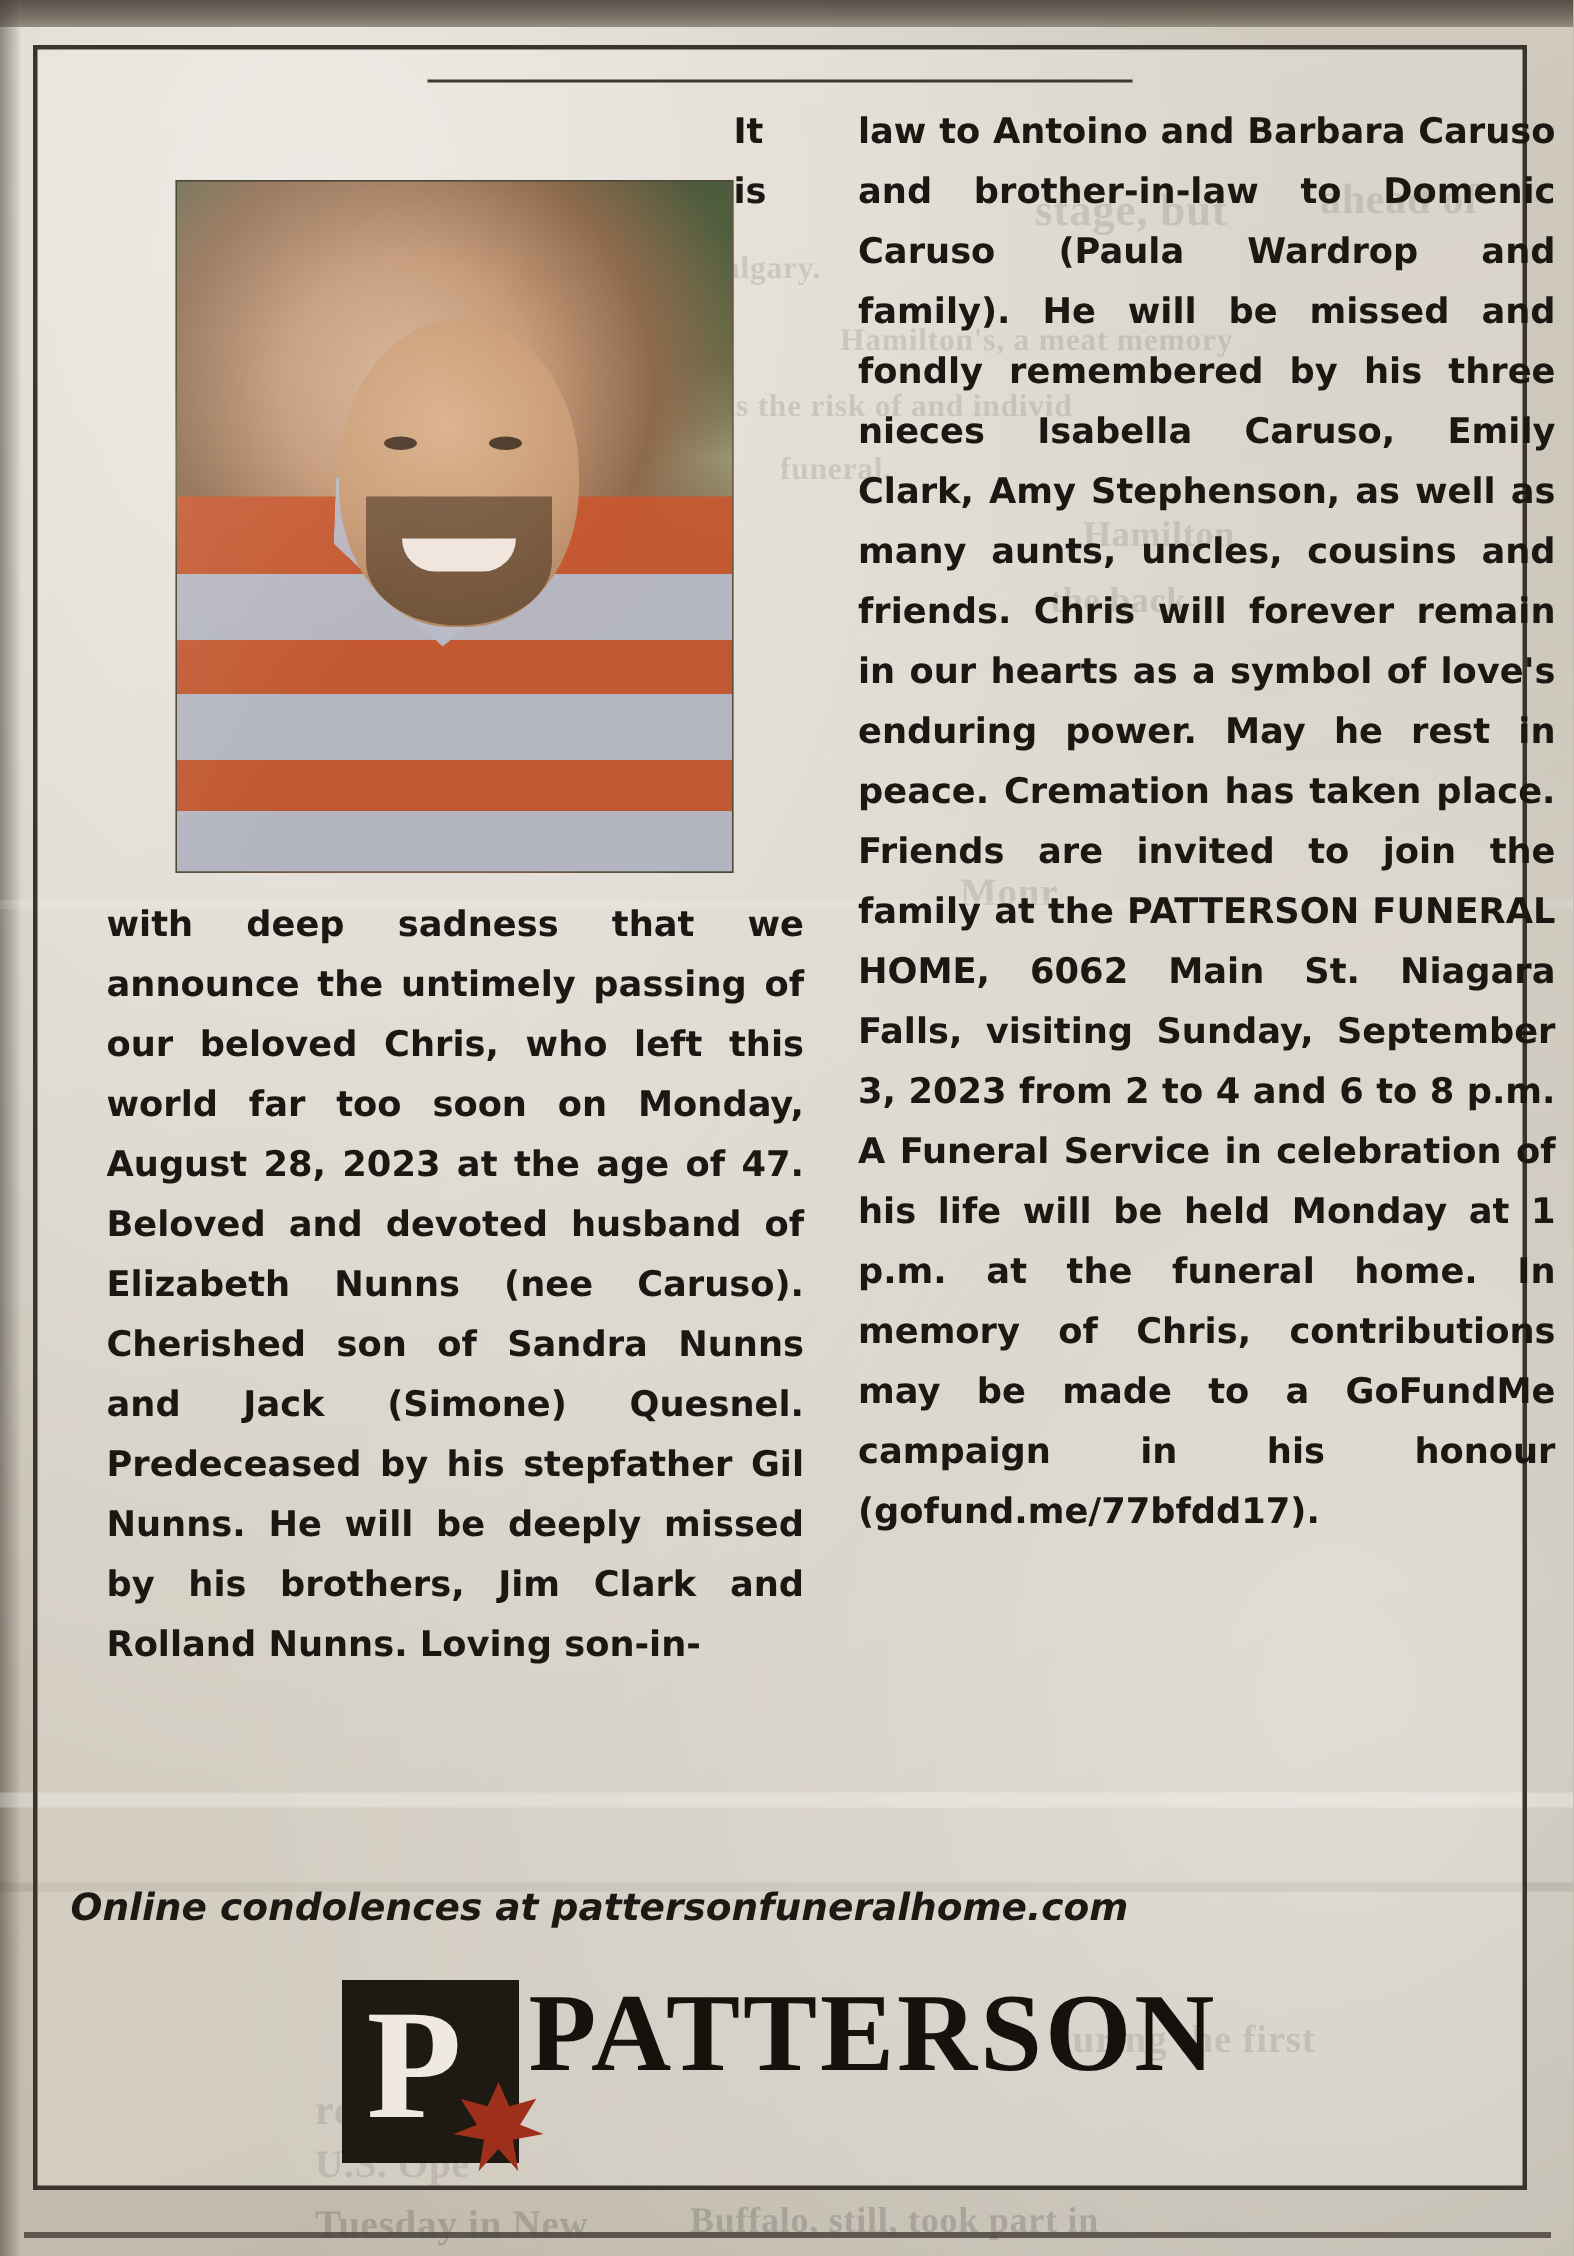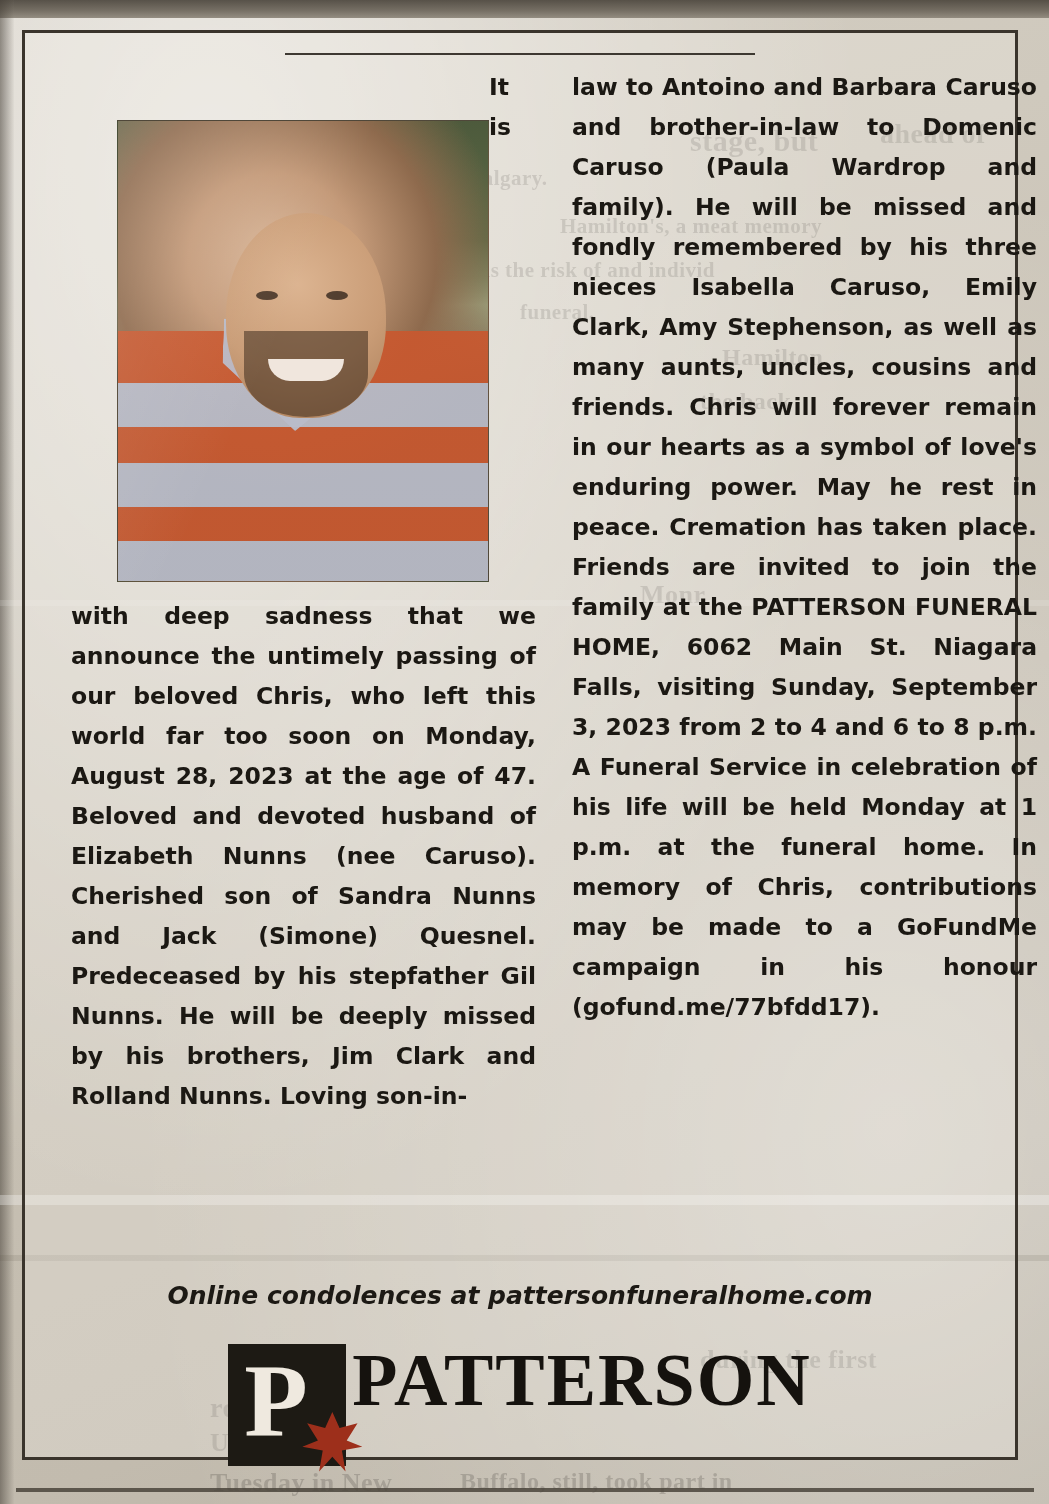--- a/index.html
+++ b/index.html
@@ -189,27 +189,27 @@
     background: #f0e6dd;
     border-radius: 0 0 40px 40px;
   }
   #photo .glare {
     position: absolute;
     inset: 0;
     background: linear-gradient(115deg, rgba(255,255,255,0.16), rgba(255,255,255,0) 45%);
   }
 
   #condolences {
-    text-align: center;
+    text-align: left;
     font-family: "DejaVu Sans", sans-serif;
     font-style: italic;
     font-weight: 700;
     font-size: 25px;
     color: #1c1914;
-    margin-top: 24px;
+    margin-top: 0;
   }
 
   
   #logo-block {
     margin-top: 30px;
     display: flex;
     justify-content: center;
     align-items: flex-start;
   }
   #logo-mark {

